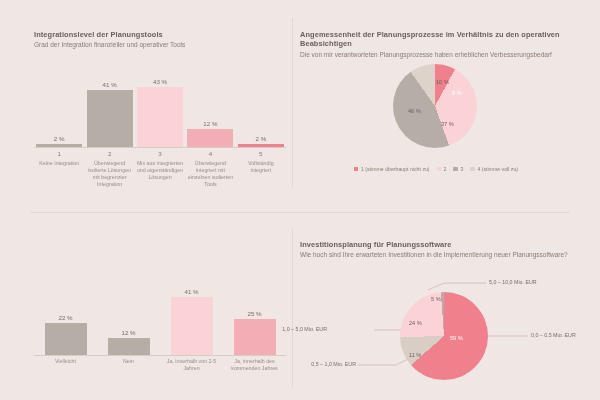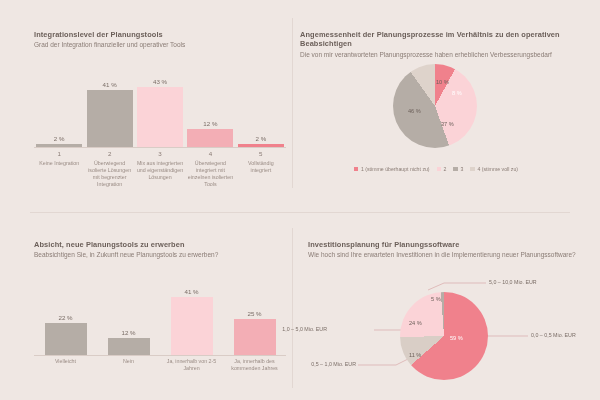--- a/index.html
+++ b/index.html
@@ -15,21 +15,21 @@
   .vdiv{position:absolute;left:292px;top:18px;width:1px;height:170px;background:#E2D7D2;}
   .vdiv2{position:absolute;left:292px;top:228px;width:1px;height:160px;background:#E2D7D2;}
   .hdiv{position:absolute;left:30px;top:212px;width:540px;height:1px;background:#E2D7D2;}
 
   .title{font-size:7.4px;font-weight:bold;color:#6B5F59;letter-spacing:.1px;margin:0 0 2px 0;line-height:1.25;}
   .subtitle{font-size:6.5px;color:#8A7C75;line-height:1.35;margin:0;font-weight:normal;}
   .head{position:absolute;}
   .head-tl{left:34px;top:30px;width:250px;}
   .head-tr{left:300px;top:30px;width:272px;}
   .head-bl{left:34px;top:240px;width:250px;}
-  .head-br{left:308px;top:240px;width:272px;}
+  .head-br{left:300px;top:240px;width:272px;}
 
   
   .barchart{position:absolute;}
   .bc1{left:34px;top:72px;width:252px;height:75px;}
   .bc2{left:34px;top:285px;width:252px;height:70px;}
   .bars{position:relative;width:100%;height:100%;display:flex;align-items:flex-end;justify-content:space-between;}
   .barwrap{position:relative;flex:1;height:100%;display:flex;flex-direction:column;justify-content:flex-end;align-items:center;}
   .bar{width:46px;}
   .bc2 .bar{width:42px;}
   .barval{font-size:6.2px;color:#7A6D66;margin-bottom:2.5px;}
@@ -144,24 +144,20 @@
       <div class="leg">
         <span class="swatch" style="background: rgb(181, 173, 166);"></span>
         <span class="legtxt">3</span>
       </div>
       <div class="leg">
         <span class="swatch" style="background: rgb(222, 211, 203);"></span>
         <span class="legtxt">4 (stimme voll zu)</span>
       </div>
     </div>
 
-  <div class="head head-bl">
-    <p class="title">Absicht, neue Planungstools zu erwerben</p>
-    <p class="subtitle">Beabsichtigen Sie, in Zukunft neue Planungstools zu erwerben?</p>
-  </div>
 
   <div class="barchart bc2">
     <div class="bars" id="bars-intent">
         <div class="barwrap">
           <div class="barval">22 %</div>
           <div class="bar" style="height: 32px; background: rgb(181, 173, 166);"></div>
         </div>
         <div class="barwrap">
           <div class="barval">12 %</div>
           <div class="bar" style="height: 17px; background: rgb(181, 173, 166);"></div>

